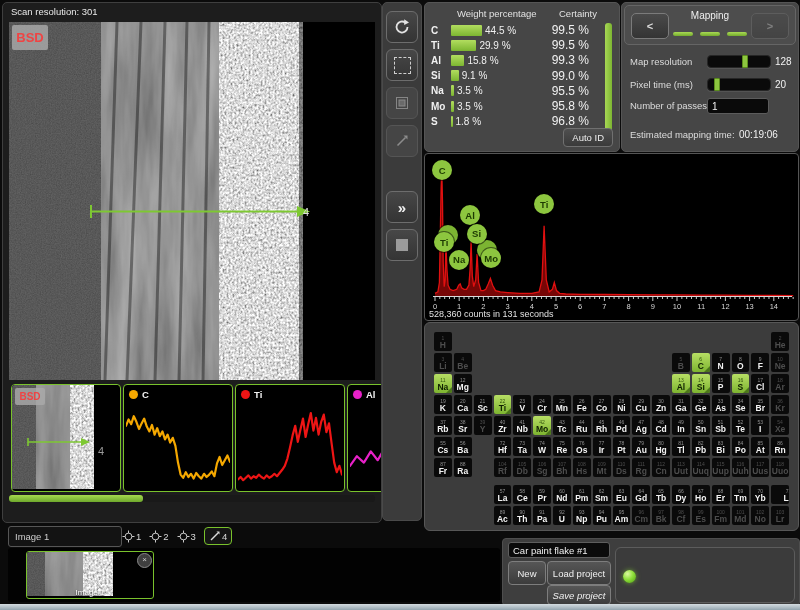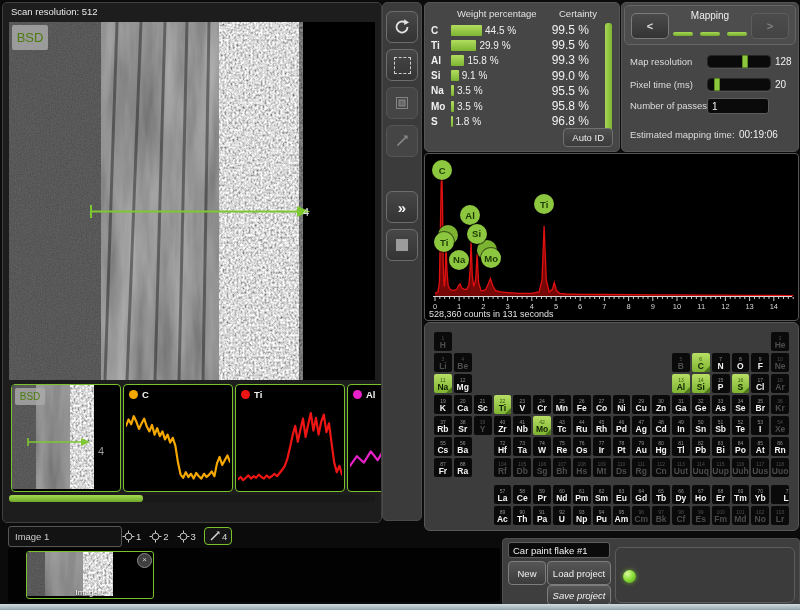--- a/index.html
+++ b/index.html
@@ -5,21 +5,21 @@
   html,body{margin:0;padding:0;background:#0b0b0b;}
   body{width:800px;height:610px;position:relative;overflow:hidden;
        font-family:"Liberation Sans","DejaVu Sans",sans-serif;color:#e6e6e6;
        -webkit-font-smoothing:antialiased;}
   .abs{position:absolute;}
   
   #scan-panel{left:2px;top:2px;width:378px;height:519px;background:#1d1d1d;
     border:1px solid #3f3f3f;border-radius:5px;overflow:hidden;}
   #scan-res{left:8px;top:3px;font-size:9.5px;color:#e8e8e8;}
   #sem-image{left:6px;top:19px;width:366px;height:358px;background:#000;overflow:hidden;}
-  .bsd-badge{background:rgba(170,170,170,.82);color:#4d7c0f;font-weight:normal;
+  .bsd-badge{background:rgba(170,170,170,.82);color:#ef4444;font-weight:bold;
     display:flex;align-items:center;justify-content:center;border-radius:2px;}
   #bsd-badge-main{left:3px;top:3px;width:36px;height:25px;font-size:13px;}
   #arrow-overlay{left:0;top:0;pointer-events:none;}
   #arrow-label{left:294px;top:184px;font-size:11px;color:#ddd;}
   
   .thumbcard{position:absolute;top:381px;width:108px;height:106px;background:#000;
     border:1px solid #79c22c;border-radius:4px;overflow:hidden;}
   .thumb-head{position:absolute;left:5px;top:4px;display:flex;align-items:center;gap:4px;z-index:3;}
   .dot{width:9px;height:9px;border-radius:50%;}
   .thumb-el{font-size:9.5px;font-weight:bold;color:#f2f2f2;}
@@ -158,21 +158,21 @@
         <feFuncR type="linear" slope="1.9" intercept="-0.25"></feFuncR>
         <feFuncG type="linear" slope="1.9" intercept="-0.25"></feFuncG>
         <feFuncB type="linear" slope="1.9" intercept="-0.25"></feFuncB>
         <feFuncA type="linear" slope="0" intercept="1"></feFuncA>
       </feComponentTransfer>
     </filter>
   </defs>
 </svg>
 
 <div id="scan-panel" class="abs">
-  <div id="scan-res" class="abs">Scan resolution: 512</div>
+  <div id="scan-res" class="abs">Scan resolution: 301</div>
 
   <div id="sem-image" class="abs">
     <svg width="366" height="358">
       <rect width="366" height="358" fill="#000"></rect>
       <rect x="0" width="92" height="358" filter="url(#fEpoxy)"></rect>
       <rect x="92" width="118" height="358" filter="url(#fStreak)"></rect>
       <g stroke="rgba(0,0,0,0.38)" stroke-width="3">
         <line x1="108" y1="0" x2="96" y2="358"></line>
           <line x1="132" y1="0" x2="118" y2="358"></line>
         <line x1="156" y1="0" x2="146" y2="358"></line>

